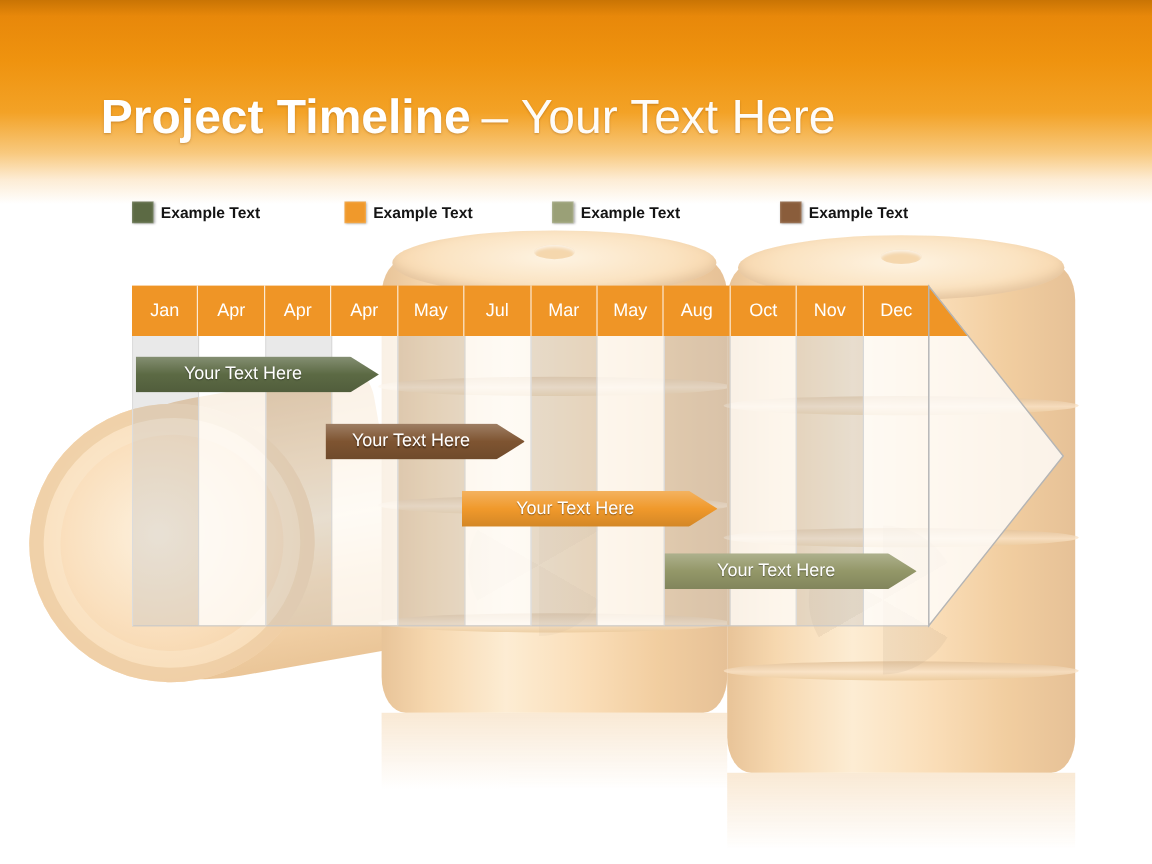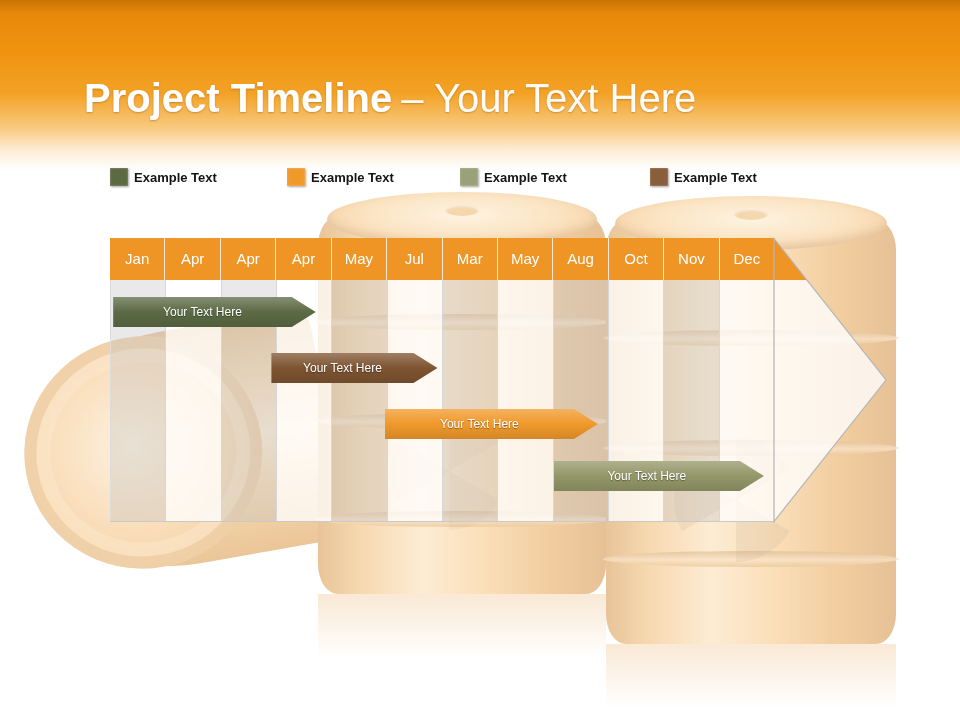--- a/index.html
+++ b/index.html
@@ -61,21 +61,21 @@
   .timeline{position:absolute;left:110px;top:238px;width:665px;height:284px;z-index:2;}
   .month-row{position:absolute;left:0;top:0;width:100%;height:42px;display:flex;}
   .month-cell{flex:1;line-height:42px;text-align:center;color:#fff;font-size:15px;
     border-right:1px solid rgba(255,255,255,.8);box-sizing:border-box;}
   .t-body{position:absolute;left:0;top:42px;width:100%;height:242px;box-sizing:border-box;
     border-bottom:1px solid #c9c9c9;border-left:1px solid #dcdcdc;}
   .stripes{position:absolute;inset:0;display:flex;}
   .stripe{flex:1;background:rgba(255,255,255,.75);border-right:1px solid #d7d7d7;box-sizing:border-box;}
   .stripe.alt{background:rgba(198,198,198,.38);}
   .bars{position:absolute;inset:0;}
-  .task-bar{position:absolute;height:30px;color:#fff;font-size:12px;line-height:30px;
+  .task-bar{position:absolute;height:30px;color:#fff;font-size:15px;line-height:30px;
     text-align:center;padding-right:24px;box-sizing:border-box;white-space:nowrap;overflow:hidden;
     clip-path:polygon(0 0,calc(100% - 24px) 0,100% 50%,calc(100% - 24px) 100%,0 100%);
     background-image:linear-gradient(rgba(255,255,255,.25),rgba(255,255,255,0) 50%,rgba(0,0,0,.12));
     text-shadow:0 1px 1px rgba(0,0,0,.4);}
   .task-bar:nth-child(1){top:17px;}
   .task-bar:nth-child(2){top:73px;}
   .task-bar:nth-child(3){top:129px;}
   .task-bar:nth-child(4){top:181px;}
   .arrow-head{position:absolute;left:664px;top:0;overflow:visible;}
 </style>

